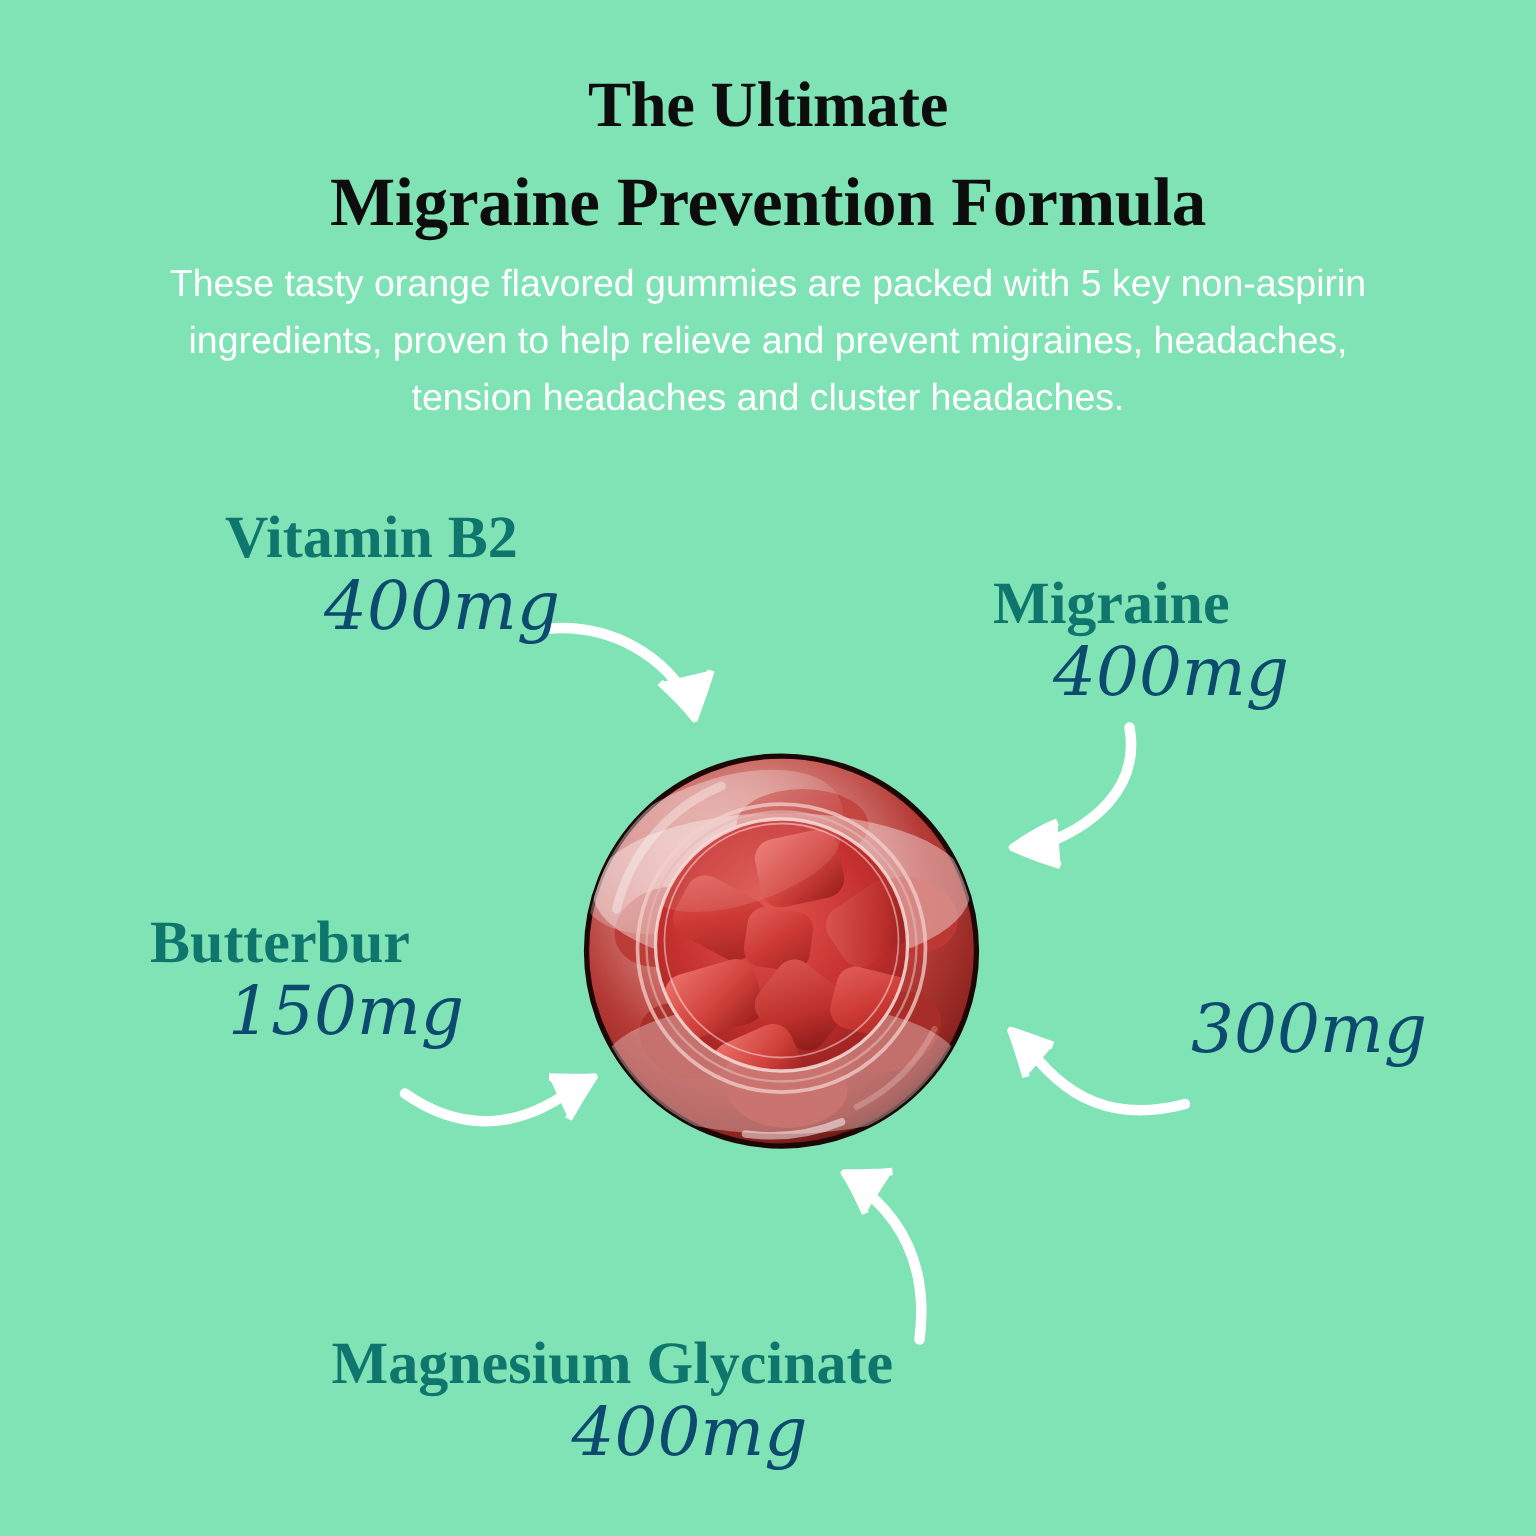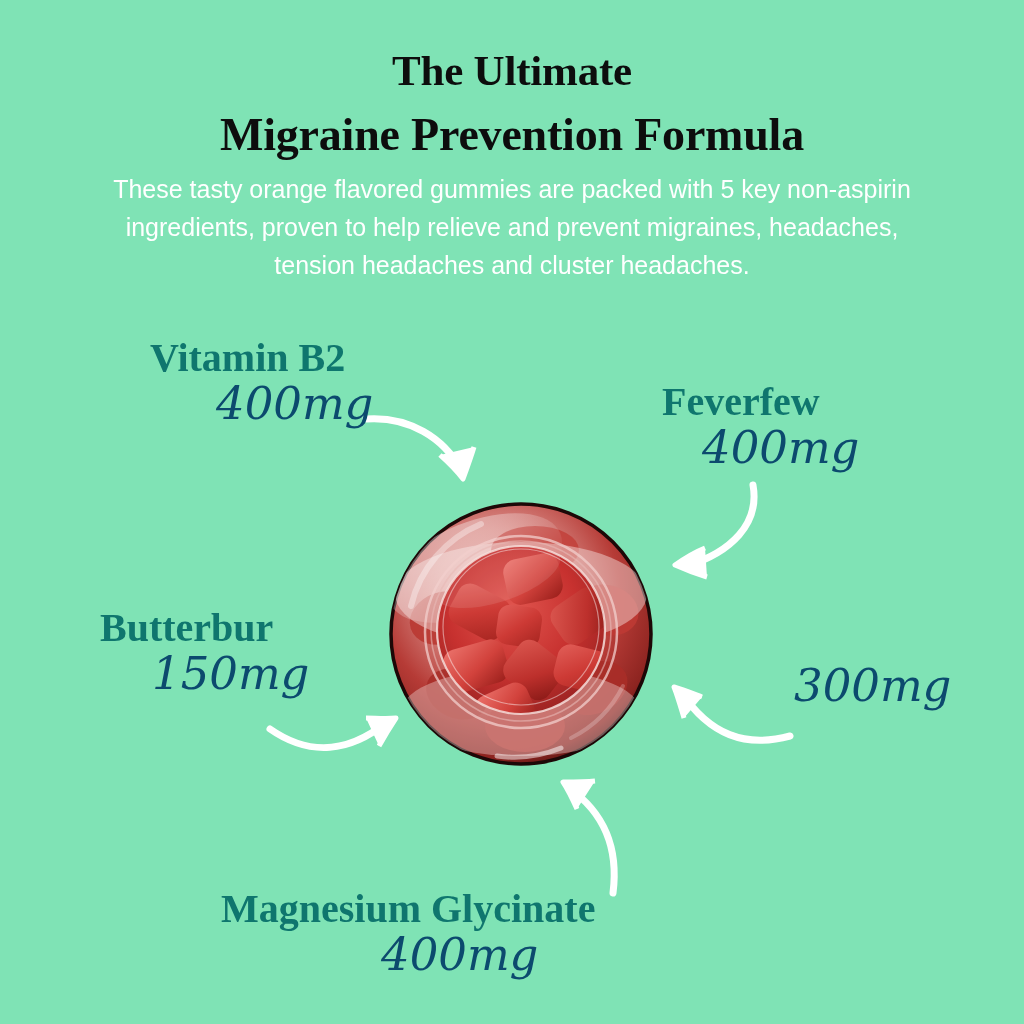--- a/index.html
+++ b/index.html
@@ -149,21 +149,21 @@
       <path d="M577,809 C573,800 569,791 563,782 C574,782 585,782 595,781" fill="#ffffff" stroke="#ffffff" stroke-width="5" stroke-linejoin="round"></path>
     </g>
   </svg>
 
   <div class="callout" id="callout-vitamin-b2">
     <div class="ing-name">Vitamin B2</div>
     <div class="ing-dose">400mg</div>
   </div>
 
   <div class="callout" id="callout-feverfew">
-    <div class="ing-name">Feverfew</div>
+    <div class="ing-name">Migraine</div>
     <div class="ing-dose">400mg</div>
   </div>
 
   <div class="callout" id="callout-butterbur">
     <div class="ing-name">Butterbur</div>
     <div class="ing-dose">150mg</div>
   </div>
 
   <div class="callout" id="callout-coq10">
     <div class="ing-dose">300mg</div>

